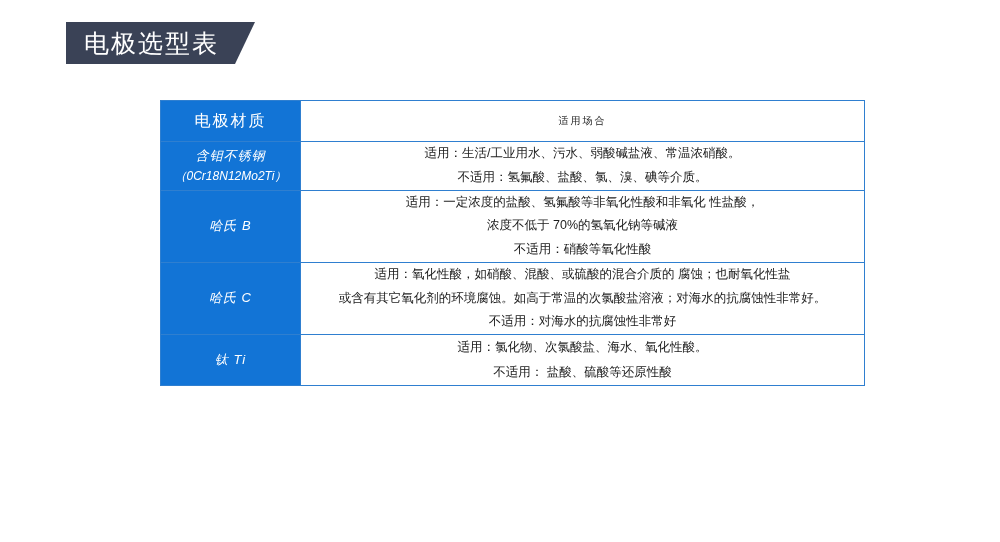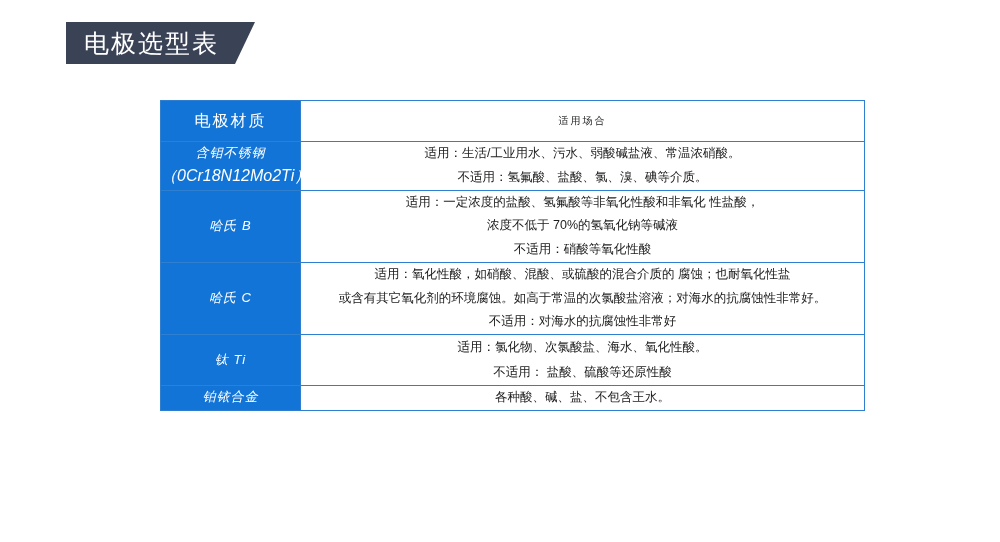--- a/index.html
+++ b/index.html
@@ -97,21 +97,21 @@
     color: #ffffff;
     text-align: center;
     font-size: 13px;
     line-height: 1.6;
     padding: 6px 4px;
     letter-spacing: 1px;
     font-style: italic;
   }
   .mat .sub {
     display: block;
-    font-size: 16px;
+    font-size: 12px;
     letter-spacing: 0px;
   }
 
   
   .use {
     color: #1b1b1b;
     font-size: 12.5px;
     line-height: 1.9;
     padding: 7px 12px 7px 14px;
     text-align: center;
@@ -185,25 +185,17 @@
           <td class="mat">
             <span>钛 Ti</span>
           </td>
           <td class="use">
             <p>适用：氯化物、次氯酸盐、海水、氧化性酸。</p>
             <p>不适用： 盐酸、硫酸等还原性酸</p>
           </td>
         </tr>
 
 
-        <tr>
-          <td class="mat">
-            <span>铂铱合金</span>
-          </td>
-          <td class="use">
-            <p>各种酸、碱、盐、不包含王水。</p>
-          </td>
-        </tr>
       </tbody>
     </table>
   </div>
 
 </div>
 
 </body></html>

